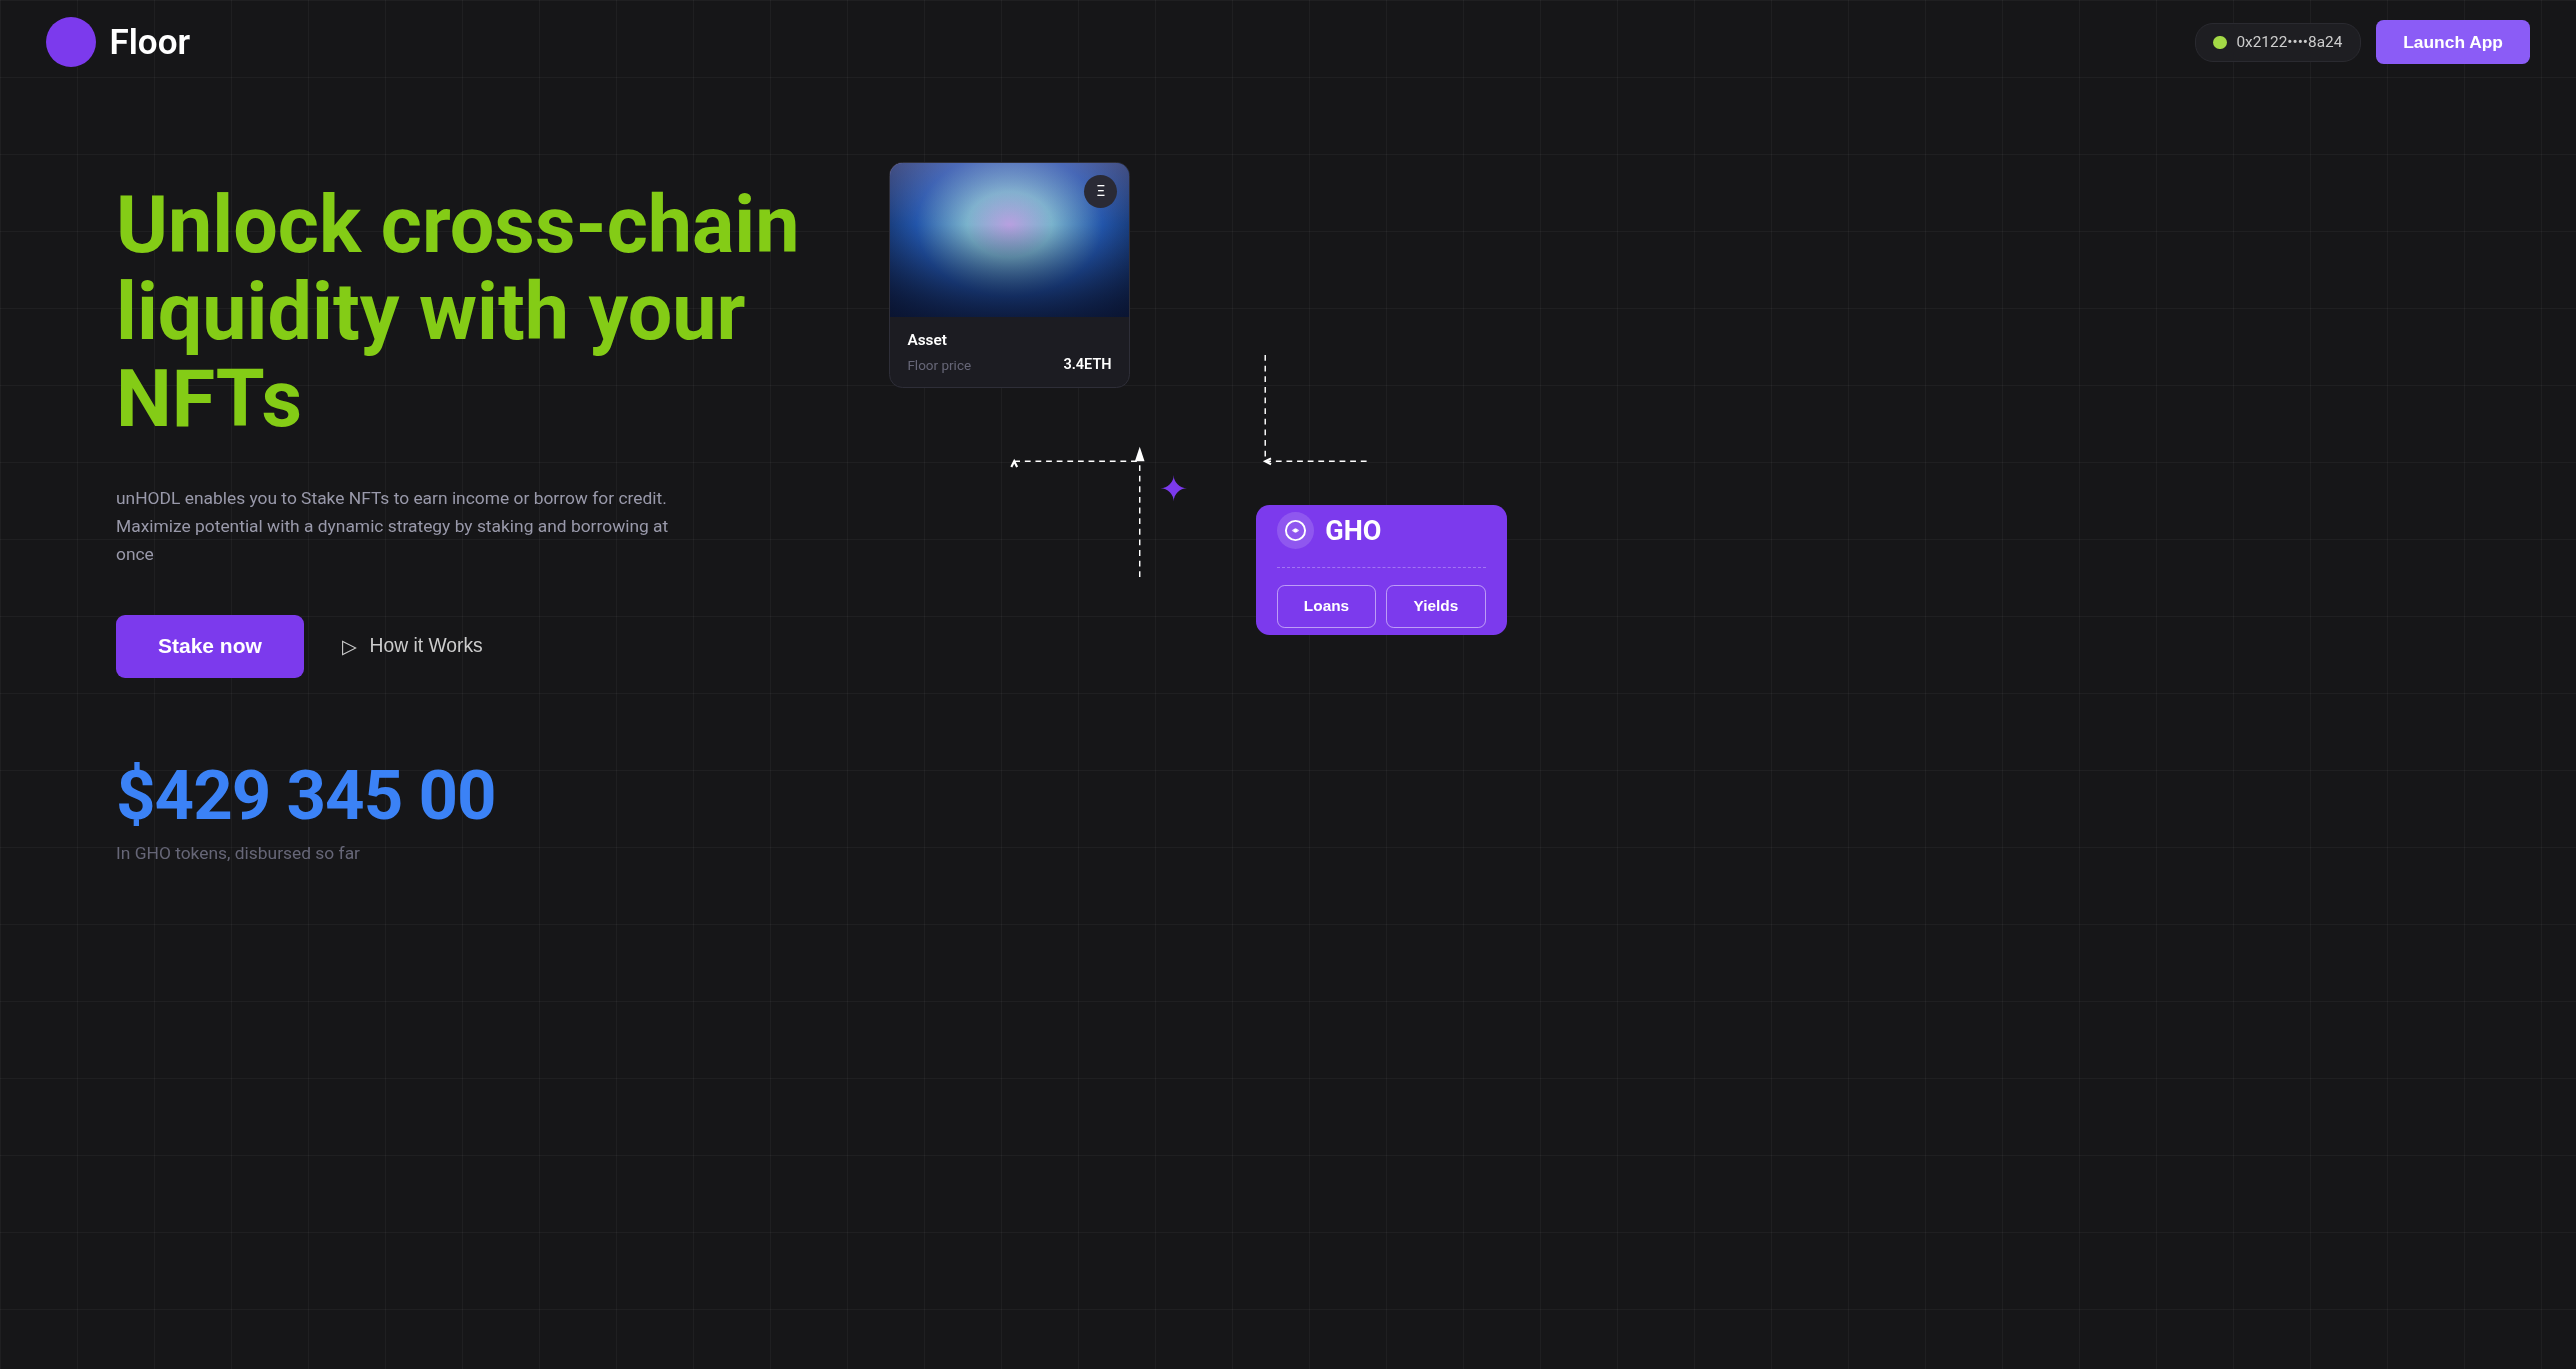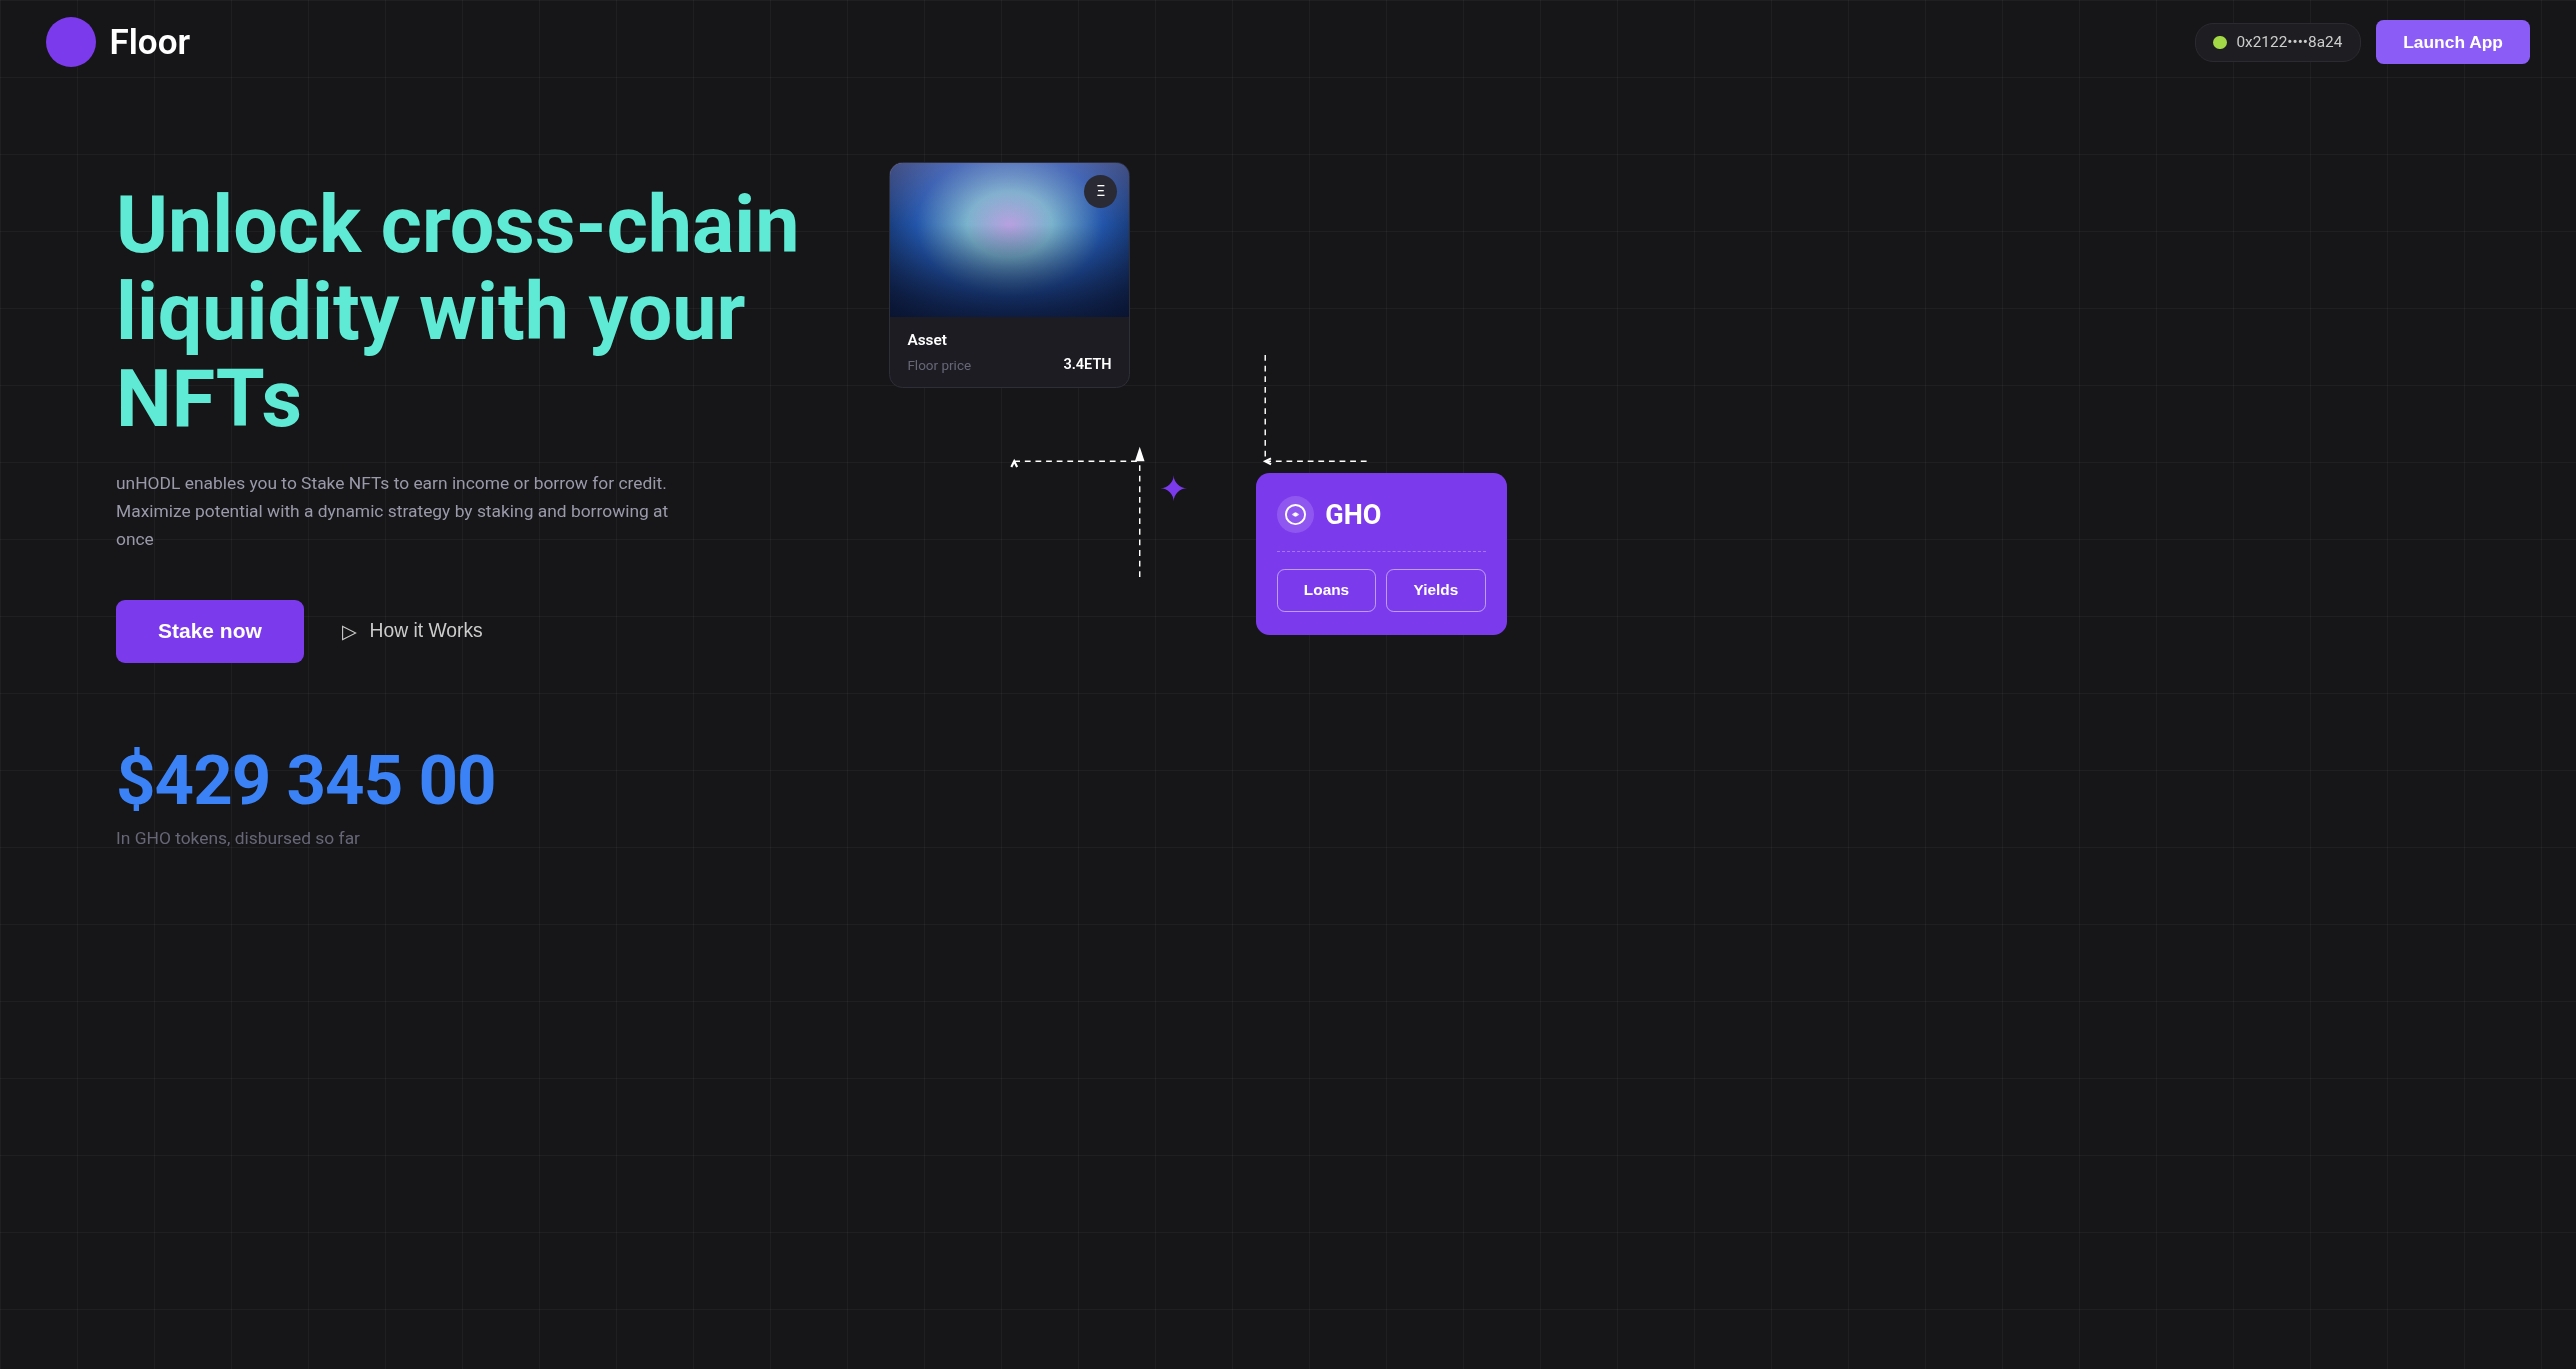--- a/index.html
+++ b/index.html
@@ -106,22 +106,22 @@
     .hero-left {
       flex: 1;
       max-width: 734px;
       padding-top: 39px;
     }
 
     .hero-title {
       font-size: 79px;
       font-weight: 700;
       line-height: 1.1;
-      color: #5eead4;
-      margin-bottom: 28px;
+      color: #84cc16;
+      margin-bottom: 43px;
     }
 
     .hero-subtitle {
       font-size: 17.4px;
       color: #9999aa;
       line-height: 1.6;
       max-width: 560px;
       margin-bottom: 46px;
     }
 
@@ -269,21 +269,21 @@
     }
 
     
     .gho-card {
       position: absolute;
       bottom: 29px;
       right: 19.3px;
       width: 251px;
       background: #7c3aed;
       border-radius: 13.5px;
-      padding: 23px 21px;
+      padding: 7px 21px;
     }
 
     .gho-header {
       display: flex;
       align-items: center;
       gap: 11.6px;
       margin-bottom: 17.4px;
     }
 
     .gho-icon {

